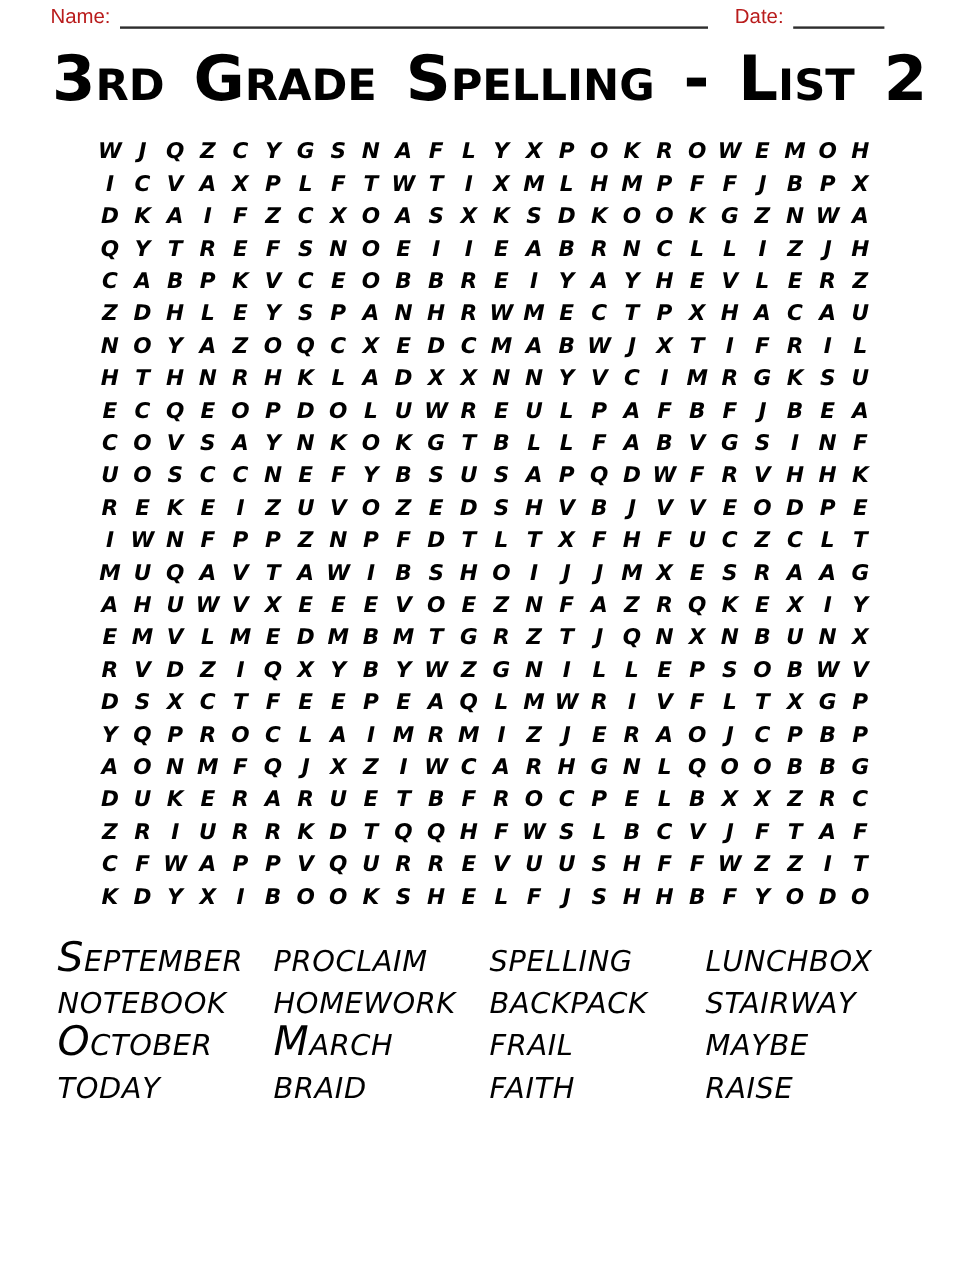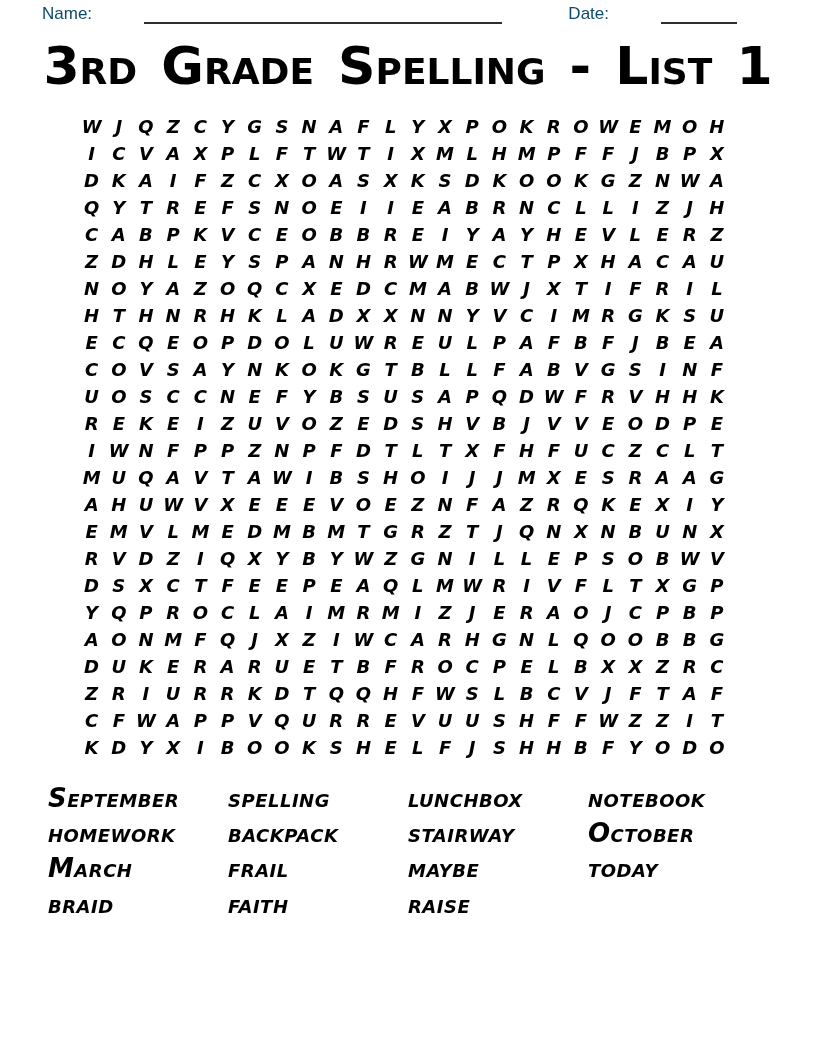--- a/index.html
+++ b/index.html
@@ -5,21 +5,21 @@
   * { box-sizing: border-box; margin: 0; padding: 0; }
   html, body { background: #ffffff; }
   body { width: 816px; height: 1056px; }
   .page {
     position: relative; width: 816px; height: 1056px;
     background: #ffffff; color: #000; overflow: hidden;
     font-family: "Liberation Sans", sans-serif;
   }
   .header {
     position: absolute; left: 42px; top: 4px; width: 695px;
-    display: flex; align-items: flex-end; font-size: 17px; color: #0c4a6e; gap: 44px;
+    display: flex; align-items: flex-end; font-size: 17px; color: #b91c1c;
   }
   .header .label { line-height: 1.15; white-space: nowrap; }
   .blank { border-bottom: 2px solid #2e2e2e; height: 19px; }
   .name-blank { flex: 1 1 auto; margin-left: 8px; margin-right: 22px; }
   .date-blank { width: 76px; margin-left: 8px; }
   .title {
     position: absolute; top: 36px; left: 0; width: 100%;
     text-align: center;
     font-family: "DejaVu Sans", sans-serif;
     font-weight: bold; font-variant: small-caps;
@@ -32,38 +32,38 @@
     grid-auto-rows: 27px;
     font-family: "DejaVu Sans", sans-serif;
     font-weight: bold; font-style: italic; font-size: 18px;
   }
   .cell { display: flex; align-items: center; justify-content: center; }
   .words {
     position: absolute; top: 780px; left: 48px;
     display: grid; grid-template-columns: repeat(4, 180px);
     grid-auto-rows: 35.4px;
     font-family: "DejaVu Sans", sans-serif;
-    font-weight: bold; font-style: italic; font-variant: small-caps;
-    font-size: 26px; letter-spacing: 0.5px;
+    font-weight: normal; font-style: italic; font-variant: small-caps;
+    font-size: 34px; letter-spacing: 0.5px;
   }
   .word { display: flex; align-items: center; white-space: nowrap; }
 </style>
 </head>
 <body>
 
 <div class="page">
 
   <div class="header">
     <span class="label">Name:</span>
     <span class="blank name-blank"></span>
     <span class="label">Date:</span>
     <span class="blank date-blank"></span>
   </div>
 
-  <h1 class="title">3rd Grade Spelling - List 1</h1>
+  <h1 class="title">3rd Grade Spelling - List 2</h1>
 
   <div class="grid" id="letter-grid">
       <span class="cell">W</span>
       <span class="cell">J</span>
       <span class="cell">Q</span>
       <span class="cell">Z</span>
       <span class="cell">C</span>
       <span class="cell">Y</span>
       <span class="cell">G</span>
       <span class="cell">S</span>
@@ -632,20 +632,21 @@
       <span class="cell">B</span>
       <span class="cell">F</span>
       <span class="cell">Y</span>
       <span class="cell">O</span>
       <span class="cell">D</span>
       <span class="cell">O</span>
     </div>
 
   <div class="words" id="word-list">
       <div class="word">September</div>
+      <div class="word">proclaim</div>
       <div class="word">spelling</div>
       <div class="word">lunchbox</div>
       <div class="word">notebook</div>
       <div class="word">homework</div>
       <div class="word">backpack</div>
       <div class="word">stairway</div>
       <div class="word">October</div>
       <div class="word">March</div>
       <div class="word">frail</div>
       <div class="word">maybe</div>

